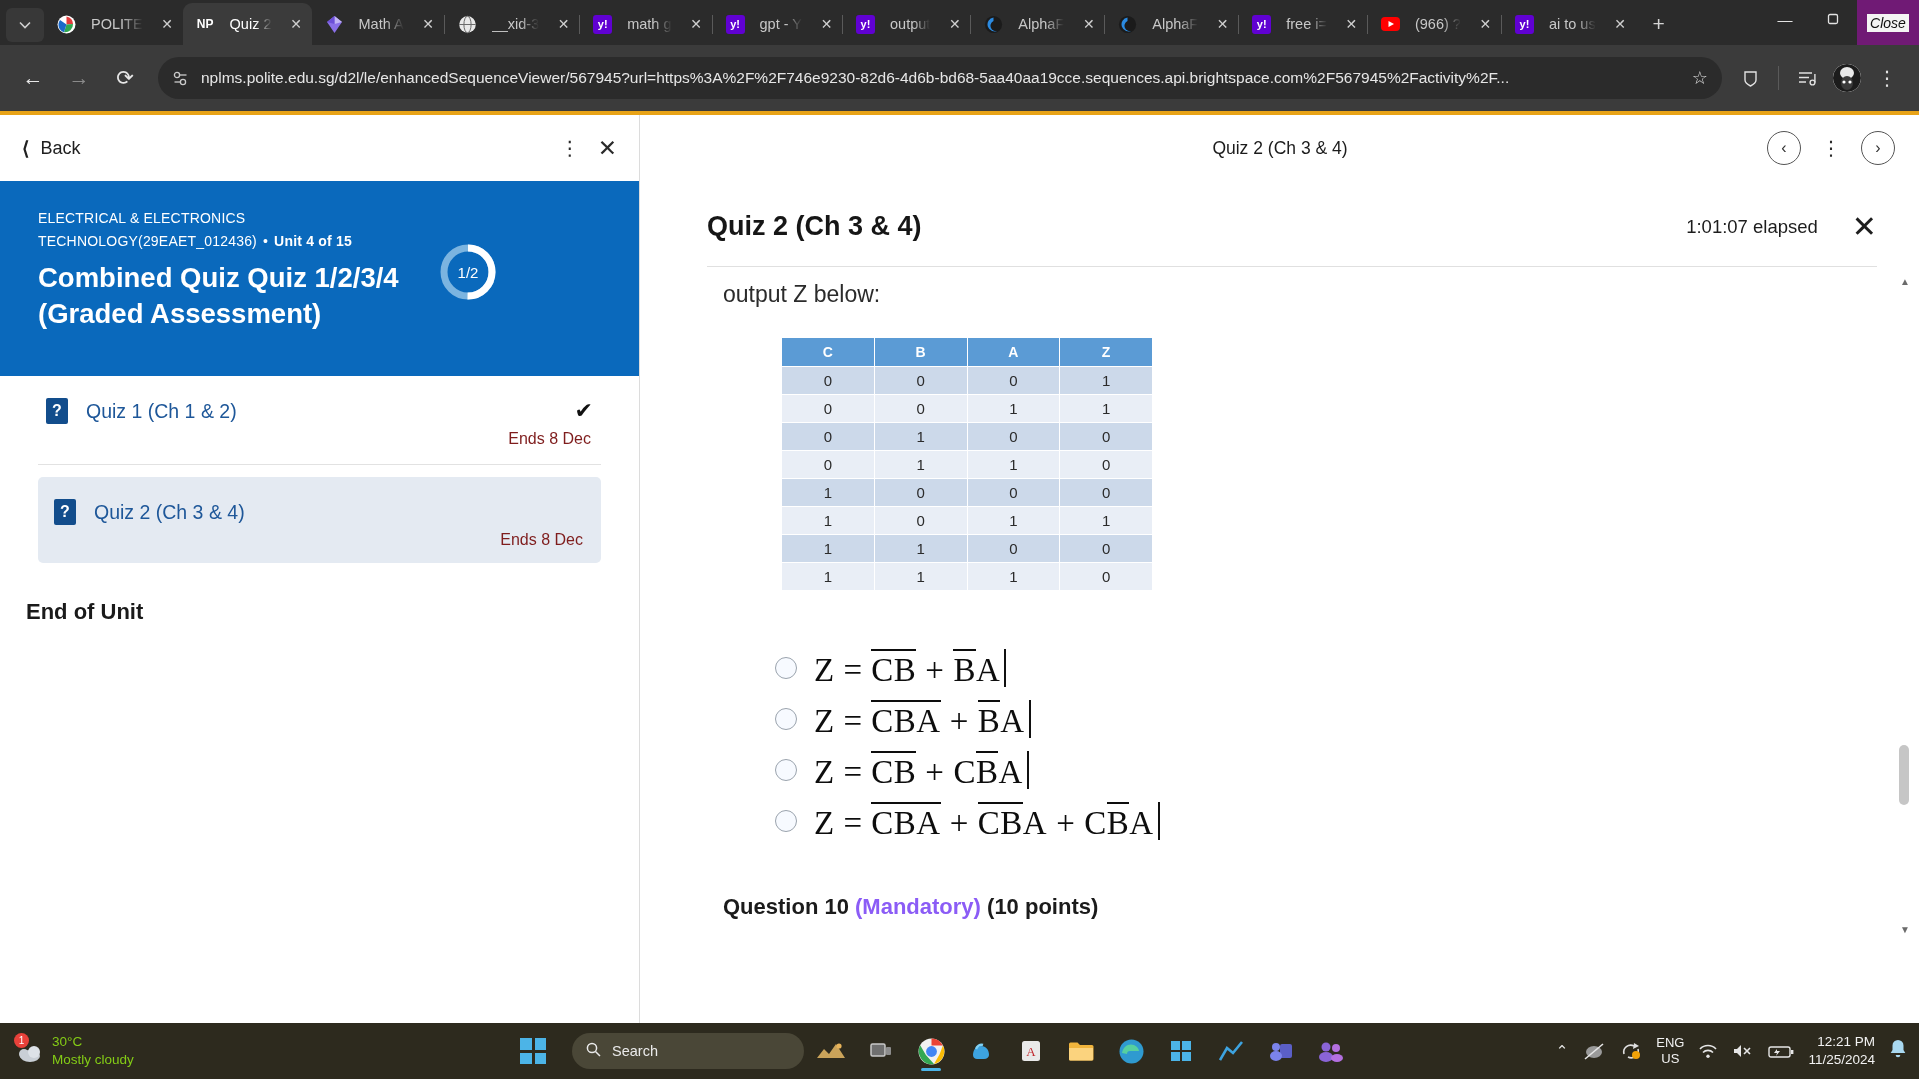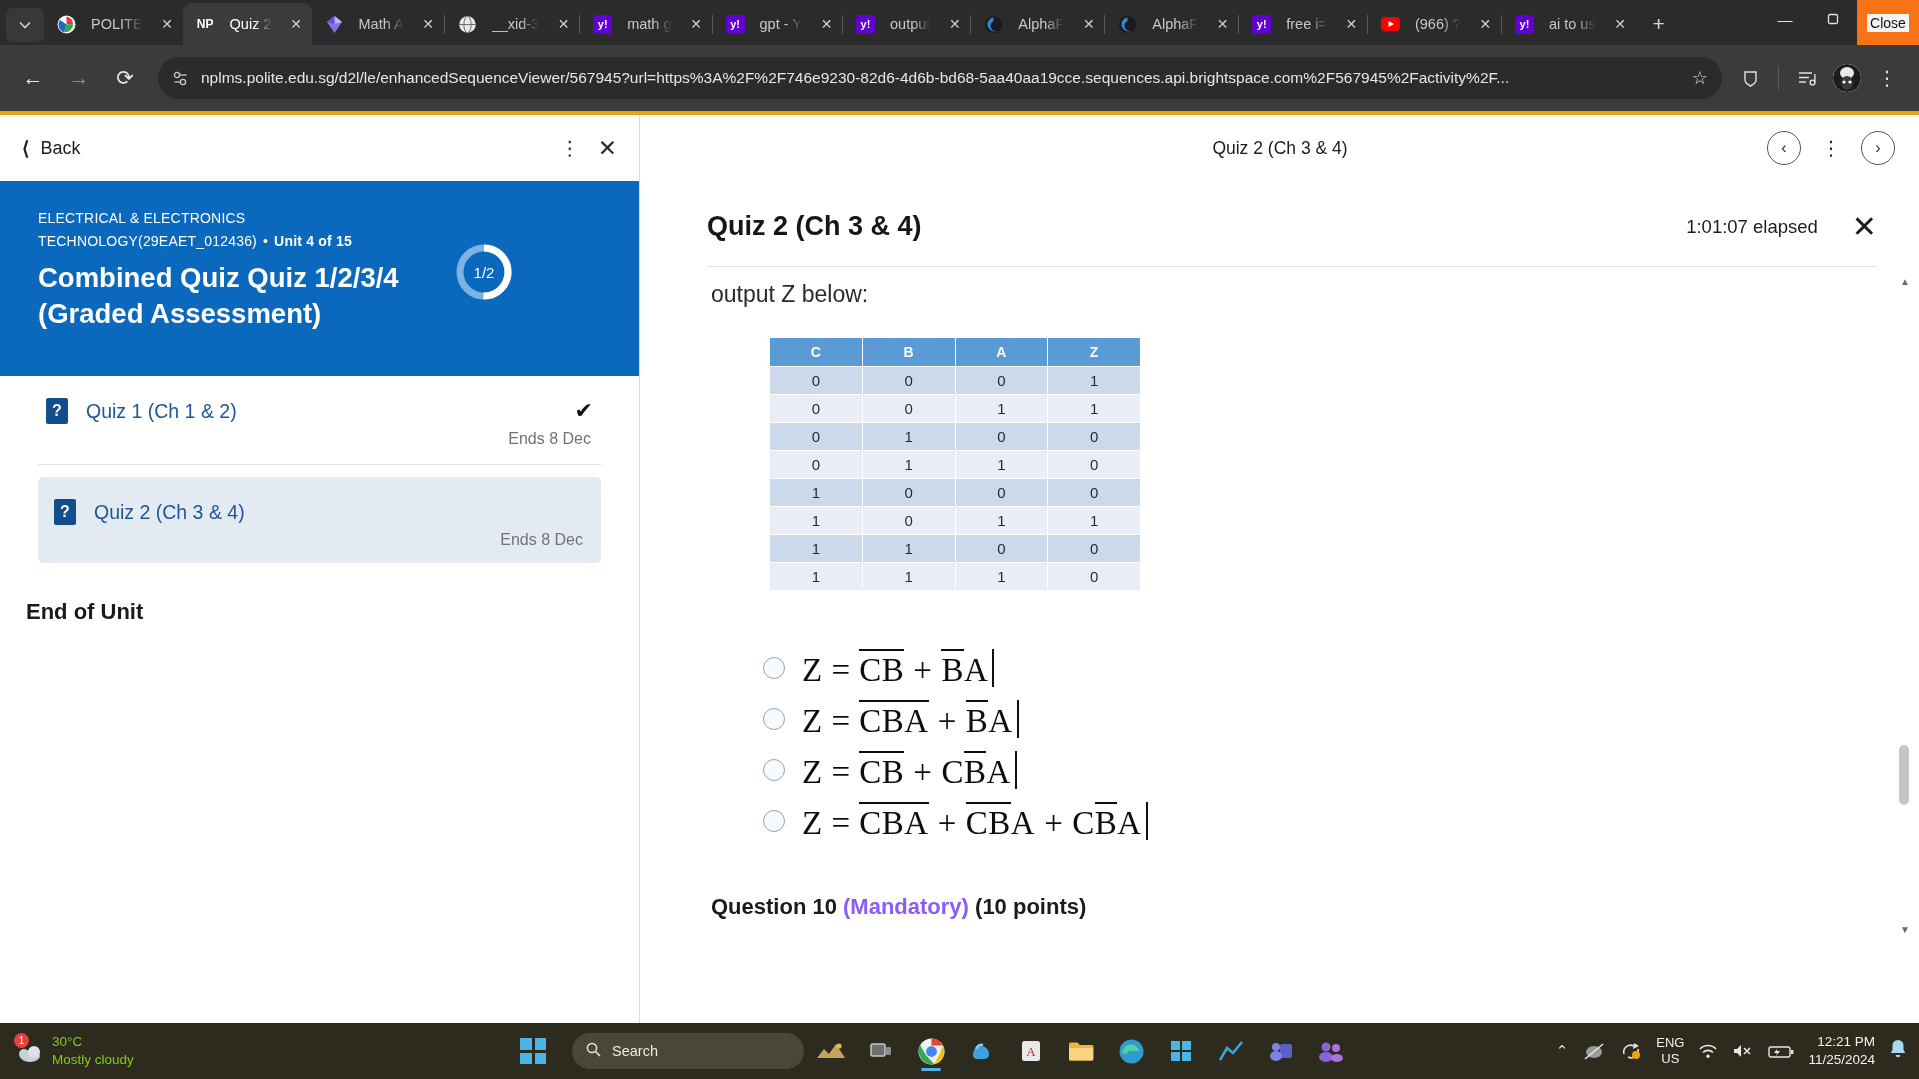--- a/index.html
+++ b/index.html
@@ -43,22 +43,22 @@
   }
   .tab.active { background: #3b3b3b; color: #ffffff; }
   .tab.active .tab-title { color: #fff; }
   .tab-sep { width: 1px; height: 19px; background: #5a5a5a; align-self: center; margin-bottom: 0px; }
   .newtab { width: 34px; height: 34px; margin-left: 6px; margin-bottom: 4px;
             display: flex; align-items: center; justify-content: center;
             color: #d4d4d4; font-size: 21px; border-radius: 50%; }
   .wincontrols { margin-left: auto; display: flex; align-items: flex-start; height: 45px; }
   .wc { width: 48px; height: 38px; display: flex; align-items: center; justify-content: center; color: #e3e3e3; font-size: 15px; }
   .closebox {
-    width: 62px; height: 45px; background: #f97316; color: #fff;
-    display: flex; align-items: center; justify-content: center; font-size: 14px;
+    width: 62px; height: 45px; background: #701a75; color: #fff;
+    display: flex; align-items: center; justify-content: center; font-size: 14px; font-style: italic;
   }
   .closebox .cbtxt { background:#f4f4f4; color:#111; padding:1px 3px; font-size:14px;}
 
   .toolbar { height: 66px; background: #3b3b3b; display: flex; align-items: center; padding: 0 12px; }
   .navbtn { width: 42px; height: 42px; border-radius: 50%; display:flex; align-items:center; justify-content:center;
             color: #e8e8e8; font-size: 21px; margin-right: 4px; }
   .omnibox {
     flex: 1; height: 42px; background: #2b2b2b; border-radius: 21px;
     display: flex; align-items: center; padding: 0 14px; margin: 0 8px;
     color: #e6e6e6; font-size: 15.5px; overflow: hidden;
@@ -82,53 +82,53 @@
   .lp-back { display: flex; align-items: center; color: #202020; font-size: 18px; }
   .lp-back .chev { font-size: 19px; margin-right: 11px; font-weight: bold; }
   .lp-head-right { margin-left: auto; display: flex; align-items: center; gap: 18px; }
   .kebab { color:#2a2a2a; font-size: 20px; letter-spacing:0; line-height:1; }
   .xbtn { color:#2a2a2a; font-size: 23px; font-weight: 300; }
 
   .lp-hero { background: #0a69bc; color: #fff; padding: 26px 38px 30px 38px; position: relative; min-height: 195px; }
   .lp-hero .crumb { font-size: 14px; line-height: 1.62; letter-spacing: .2px; max-width: 480px; }
   .lp-hero .crumb .dot { display:inline-block; margin: 0 6px; }
   .lp-hero h1 { font-size: 27.5px; line-height: 1.28; margin-top: 8px; font-weight: bold; max-width: 470px; }
-  .progring { position: absolute; right: 124px; top: 60px; width: 62px; height: 62px; }
+  .progring { position: absolute; right: 140px; top: 60px; width: 62px; height: 62px; }
   .progring .lbl { position: absolute; inset: 0; display:flex; align-items:center; justify-content:center;
                    font-size: 15px; color:#fff; }
 
   .lp-list { padding: 0 38px; }
   .quizrow { padding: 22px 8px 10px 8px; position: relative; }
   .quizrow .line1 { display: flex; align-items: center; }
   .qicon { width: 22px; height: 26px; background: #124d8c; color: #fff; border-radius: 2px;
            display:flex; align-items:center; justify-content:center; font-size: 16px; font-weight: bold;
            flex:0 0 22px; margin-right: 18px; }
   .qtitle { color: #1e5799; font-size: 19.5px; }
   .qcheck { margin-left: auto; font-size: 22px; color: #111; }
-  .qends { text-align: right; font-size: 16px; color: #737373; margin-top: 6px; padding-right: 2px; }
+  .qends { text-align: right; font-size: 16px; color: #7f1d1d; margin-top: 6px; padding-right: 2px; }
   .rowdiv { height: 1px; background: #e2e2e2; margin: 6px 0 0 0; }
   .quizrow.selected { background: #e4eaf2; border-radius: 5px; padding: 22px 16px 14px 16px; margin-top: 12px;}
   .endofunit { padding: 36px 38px 0 26px; font-size: 22px; font-weight: bold; color: #1a1a1a; }
 
   
   .rightpanel { position: absolute; left: 641px; top: 4px; width: 1278px; height: 908px; background: #fff; }
   .rp-head { height: 66px; display: flex; align-items: center; justify-content: center; position: relative; }
   .rp-head .title { font-size: 17.5px; color: #1c1c1c; }
   .rp-nav { position: absolute; right: 24px; top: 0; height: 66px; display:flex; align-items:center; gap: 20px; }
   .circbtn { width: 34px; height: 34px; border-radius: 50%; border: 1.6px solid #555;
              display:flex; align-items:center; justify-content:center; color:#333; font-size: 16px; }
 
   .quizpane { position: absolute; left: 0; top: 66px; width: 1278px; height: 842px; }
   .quiz-head { display: flex; align-items: center; padding: 28px 42px 0 66px; }
   .quiz-head h2 { font-size: 27px; color: #161616; font-weight: bold; }
   .quiz-head .timer { margin-left: auto; font-size: 18.5px; color: #1d1d1d; }
   .quiz-head .xclose { margin-left: 34px; font-size: 30px; color: #1d1d1d; font-weight: 300; }
   .quiz-rule { margin: 22px 42px 0 66px; height: 1px; background: #e0e0e0; }
 
-  .scrollarea { position: relative; margin: 0 0 0 4px; height: 680px; overflow: hidden; }
+  .scrollarea { position: relative; margin: 0 0 0 16px; height: 680px; overflow: hidden; }
   .scrollinner { padding: 0 60px 0 66px; position: relative; }
   .clipped-line { font-size: 23px; color: #2b2b2b; height: 26px; overflow: hidden; margin-top: 14px; }
 
   table.tt { border-collapse: collapse; margin-top: 30px; margin-left: 58px; width: 372px; }
   table.tt th { background: #5b9bd5; color: #fff; font-size: 14px; font-weight: bold;
                 padding: 6px 0; text-align: center; border: 1px solid #fff; width: 93px; }
   table.tt td { font-size: 15px; color: #2b2b2b; text-align: center; padding: 5px 0; border: 1px solid #fff; }
   table.tt tr.odd td { background: #ccd9ea; }
   table.tt tr.even td { background: #e9eef6; }
 

